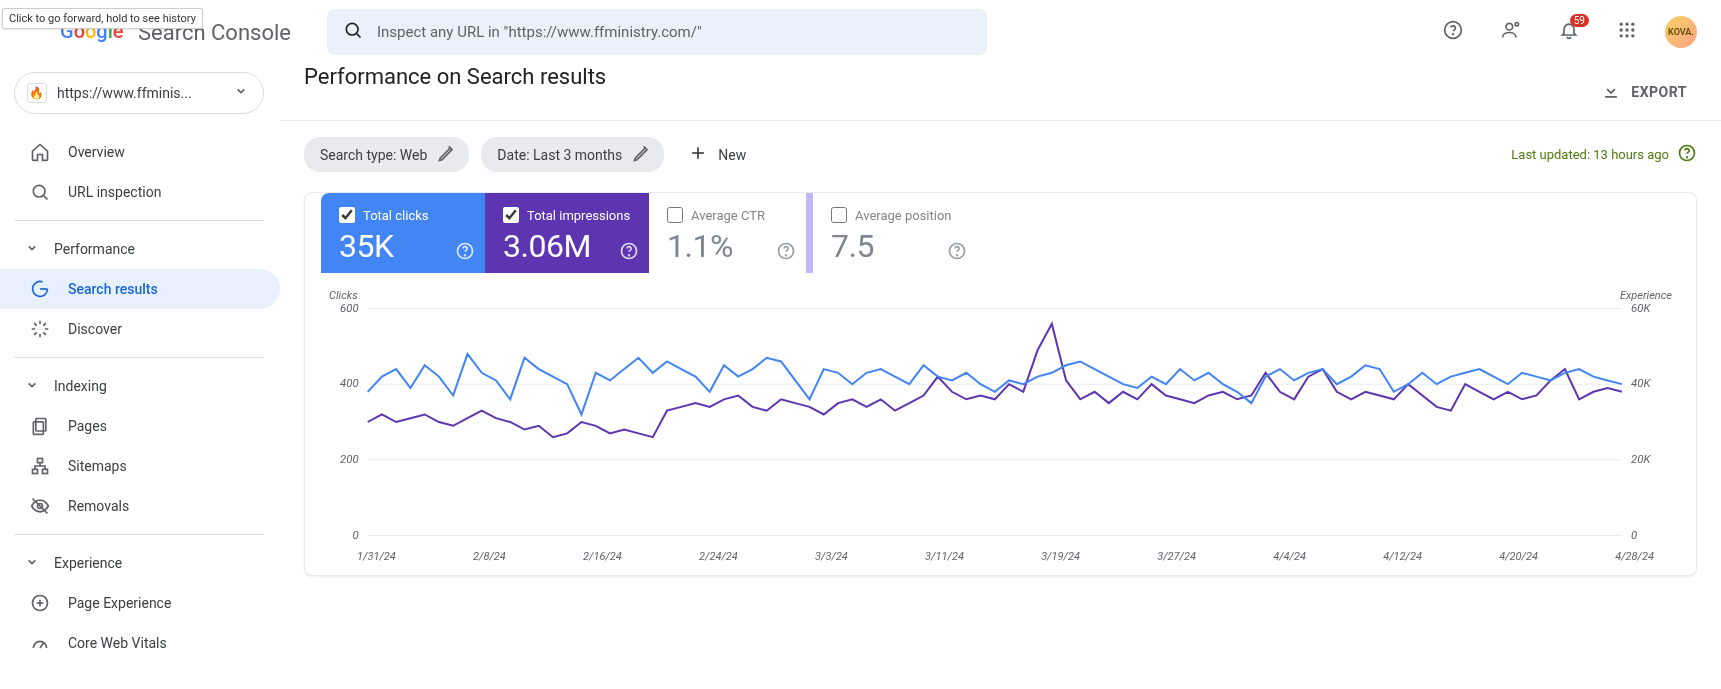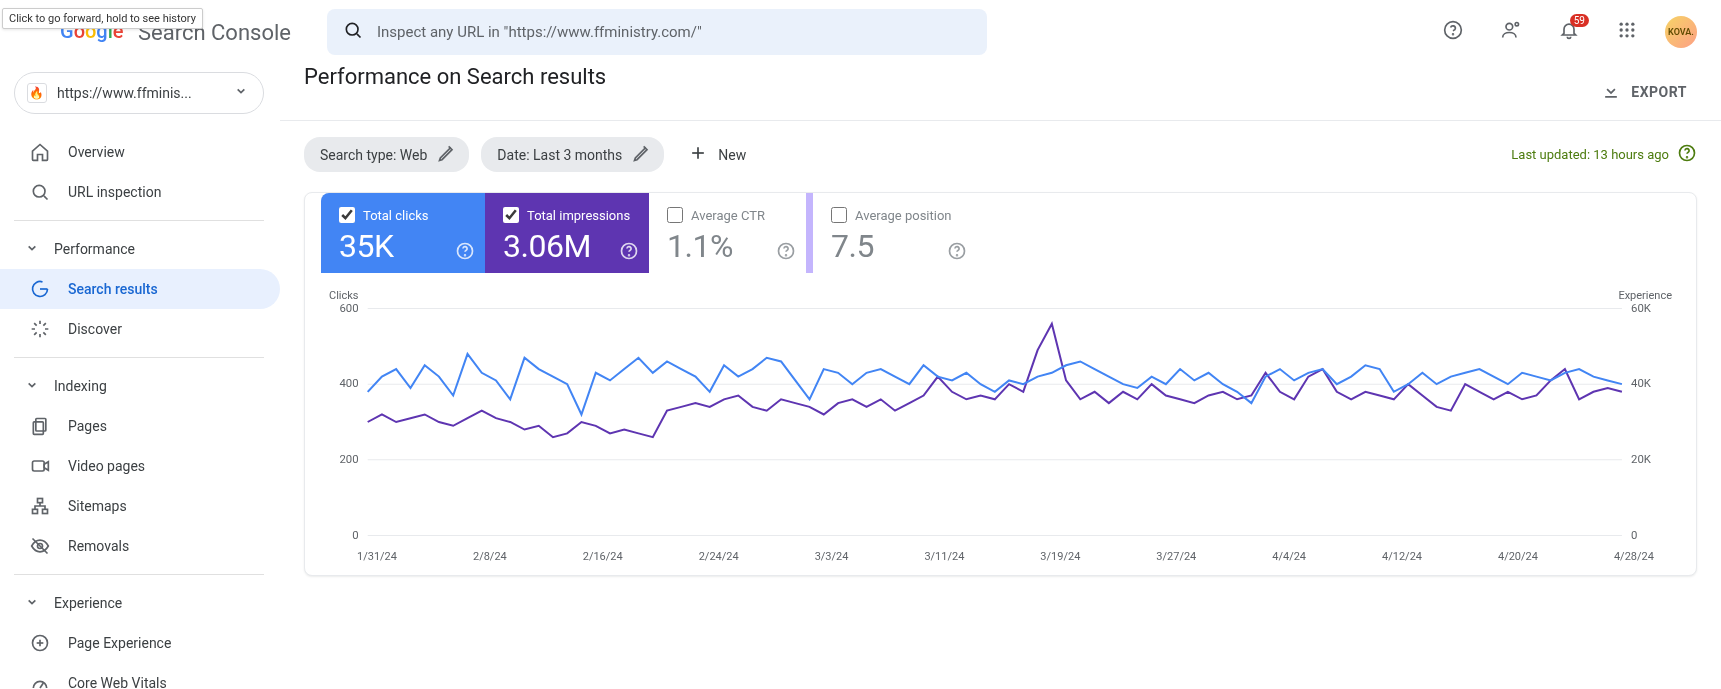--- a/index.html
+++ b/index.html
@@ -55,21 +55,21 @@
 .metric .check-row { display:flex; align-items:center; gap:8px; font-size:13px;}
 .metric .value { font-size:32px; font-weight:400; margin-top:4px; letter-spacing:-.5px;}
 .metric .hq { position:absolute; right:10px; bottom:8px; opacity:.8;}
 .metric.m-clicks { background:#4285f4; color:#fff; border-radius:8px 0 0 0; border-right:none;}
 .metric.m-impr  { background:#5e35b1; color:#fff; border-right:none;}
 .metric.m-ctr   { color:#80868b;}
 .metric.m-pos   { color:#80868b; border-right:none;}
 .metric input[type=checkbox]{ width:16px; height:16px; accent-color:#fff;}
 .metric.m-ctr input,.metric.m-pos input { accent-color:#5f6368;}
 
-.chart-wrap { padding: 16px 24px 12px 24px; position:relative;}
+.chart-wrap { padding: 16px 24px 12px 24px; position:relative;font-style:italic;}
 .chart-header { display:flex; font-size:11px; color:#5f6368; }
 .chart-header .rt { margin-left:auto;}
 .chart-svg { width:100%; height:240px; }
 .xticks { display:flex; justify-content:space-between; font-size:11px; color:#5f6368; padding: 4px 18px 0 28px;}
 
 svg.ico { width:20px; height:20px; fill:none; stroke:currentColor; stroke-width:2; }
 svg.ico.fill { stroke:none; fill:currentColor; }
 </style>
 </head>
 <body>
@@ -198,29 +198,20 @@
       <span>Indexing</span>
     </div>
     <div class="nav-item">
       <span class="nav-ico">
           <svg class="ico" viewBox="0 0 24 24">
             <rect x="7" y="3" width="12" height="15" rx="1"></rect>
             <rect x="4" y="7" width="12" height="15" rx="1"></rect>
           </svg>
         </span>
       <span>Pages</span>
-    </div>
-    <div class="nav-item">
-      <span class="nav-ico">
-          <svg class="ico" viewBox="0 0 24 24">
-            <rect x="3" y="6" width="14" height="12" rx="2"></rect>
-            <polygon points="17 10 22 7 22 17 17 14"></polygon>
-          </svg>
-        </span>
-      <span>Video pages</span>
     </div>
     <div class="nav-item">
       <span class="nav-ico">
           <svg class="ico" viewBox="0 0 24 24">
             <rect x="9" y="3" width="6" height="5"></rect>
             <rect x="3" y="16" width="6" height="5"></rect>
             <rect x="15" y="16" width="6" height="5"></rect>
             <path d="M12 8v4M12 12H6v4M12 12h6v4"></path>
           </svg>
         </span>

